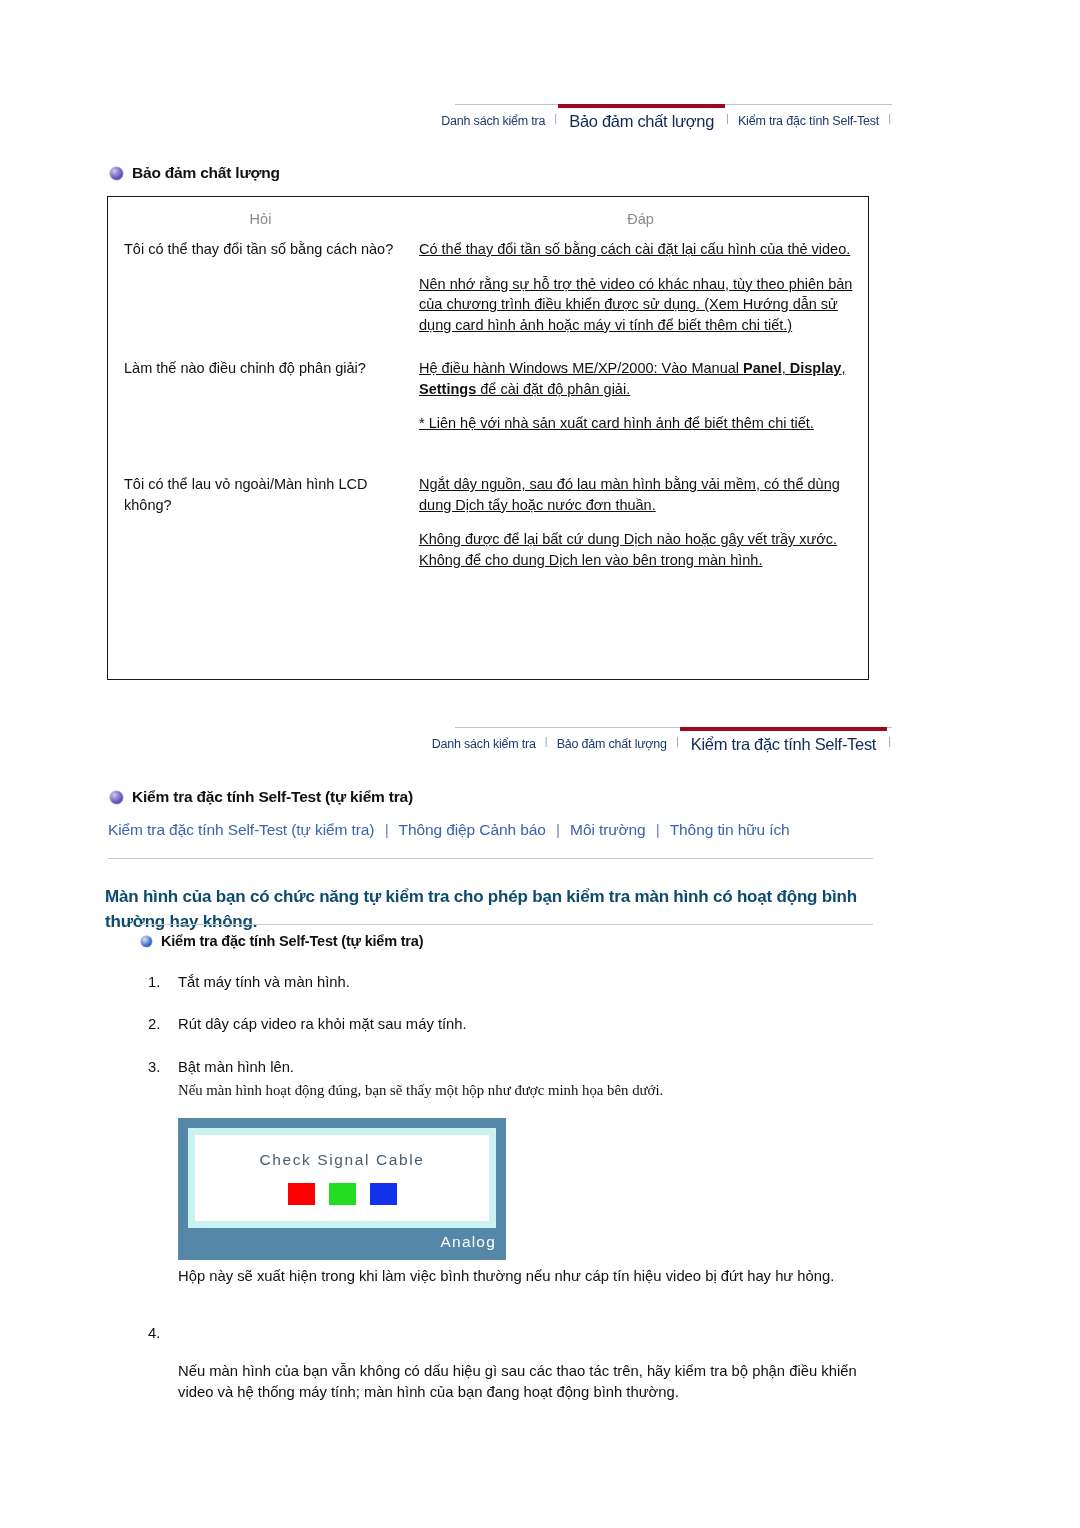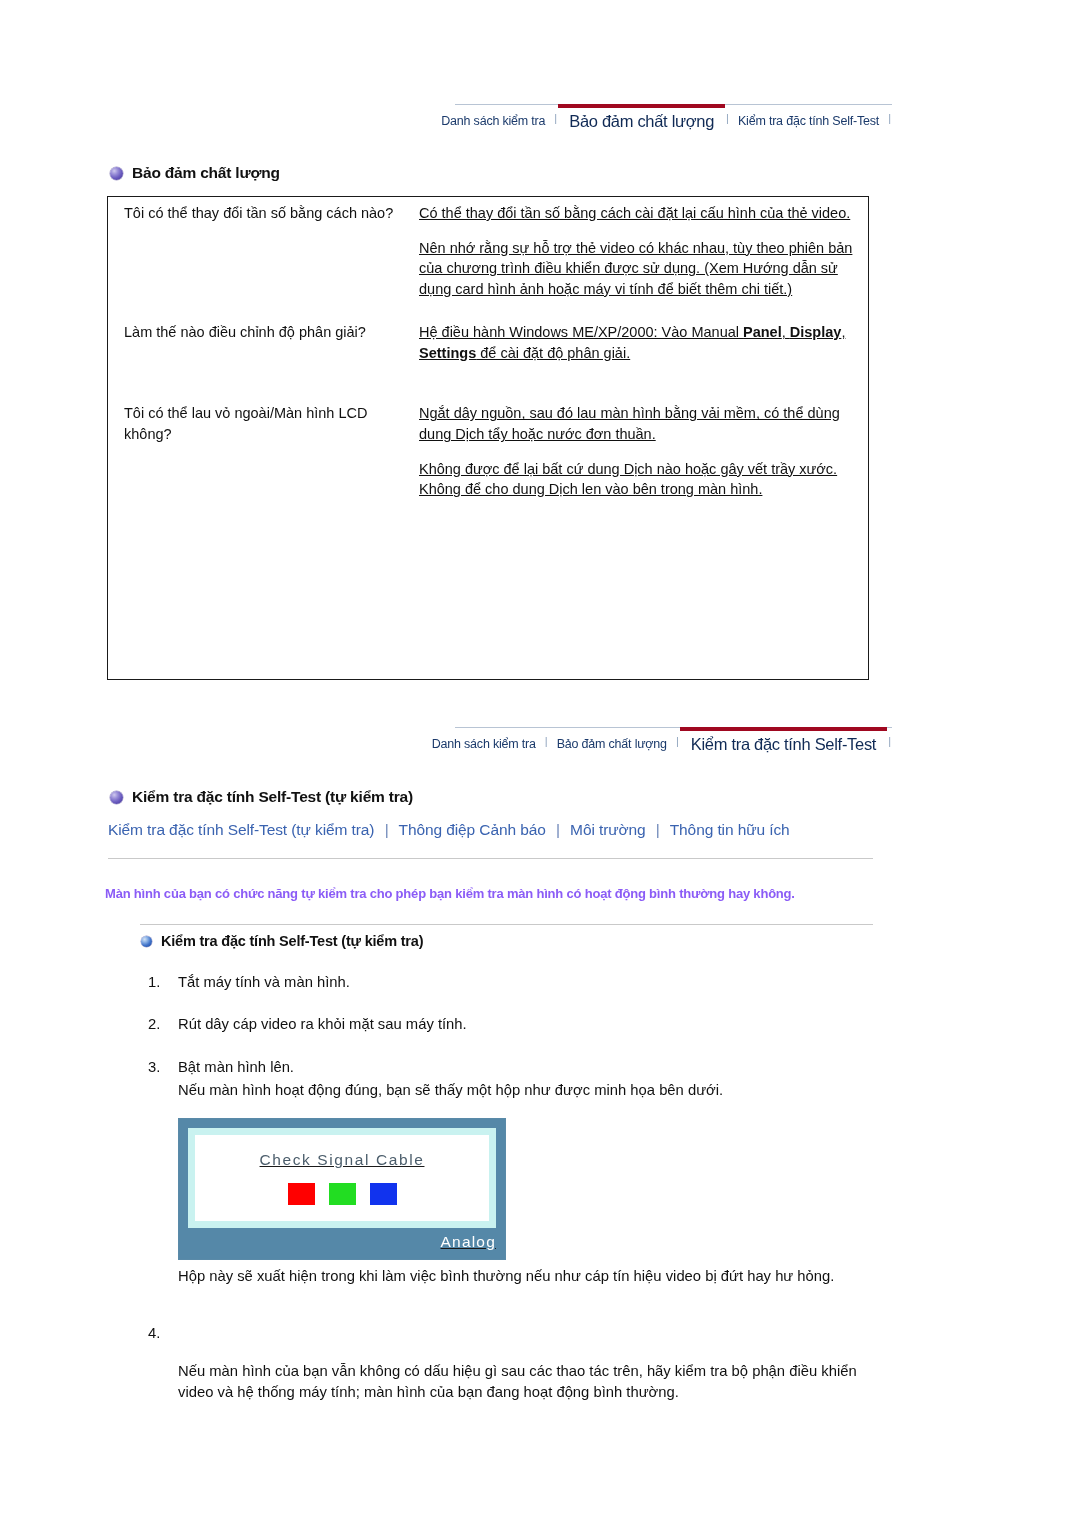--- a/index.html
+++ b/index.html
@@ -124,24 +124,24 @@
     letter-spacing: -0.1px;
   }
   .subnav .pipe { color: #6d86b8; padding: 0 6px; }
   .hr {
     position: absolute;
     height: 1px;
     background: #c9c9c9;
   }
   .intro {
     position: absolute;
-    font-size: 13px;
+    font-size: 17px;
     font-weight: bold;
     line-height: 1.45;
-    color: #8b5cf6;
+    color: #0c4a6e;
     letter-spacing: -0.2px;
   }
   .olist { position: absolute; }
   .oli {
     display: flex;
     font-size: 14.8px;
     line-height: 1.45;
     color: #111;
     margin-bottom: 21px;
   }
@@ -152,21 +152,20 @@
     line-height: 1.45;
     color: #111;
   }
 
   
   .selftest {
     position: absolute;
     background: #5588a8;
     padding: 9px 9px 0 9px;
     border: 1px solid #5a8aa8;
-    text-decoration: underline;
   }
   .st-screen {
     background: #ffffff;
     border: 7px solid #c9f2f0;
     height: 100px;
     display: flex;
     flex-direction: column;
     align-items: center;
     justify-content: center;
   }
@@ -206,33 +205,38 @@
   </div>
 </div>
 
 <div class="sec-head" style="left:110px; top:164px;">
   <span class="sphere"></span>
   <span class="sec-title">Bảo đảm chất lượng</span>
 </div>
 
 <div class="faq-table" style="left:107px; top:196px; width:762px; height:484px;">
 
+  <div class="faq-head">
+    <div class="col colq">Hỏi</div>
+    <div class="col cola">Đáp</div>
+  </div>
 
   <div class="faq-row" style="margin-top:6px;">
     <div class="q colq">Tôi có thể thay đổi tần số bằng cách nào?</div>
     <div class="a cola">
       <p>Có thể thay đổi tần số bằng cách cài đặt lại cấu hình của thẻ video.</p>
       <p>Nên nhớ rằng sự hỗ trợ thẻ video có khác nhau, tùy theo phiên bản của chương trình điều khiển được sử dụng. (Xem Hướng dẫn sử dụng card hình ảnh hoặc máy vi tính để biết thêm chi tiết.)</p>
     </div>
   </div>
 
   <div class="faq-row" style="margin-top:23px;">
     <div class="q colq">Làm thế nào điều chỉnh độ phân giải?</div>
     <div class="a cola">
       <p><span>Hệ điều hành Windows ME/XP/2000: Vào Manual </span><b>Panel</b><span>, </span><b>Display</b><span>, </span><b>Settings</b><span> để cài đặt độ phân giải.</span></p>
+      <p>* Liên hệ với nhà sản xuất card hình ảnh để biết thêm chi tiết.</p>
     </div>
   </div>
 
 
   <div class="faq-row" style="margin-top:40px;">
     <div class="q colq">Tôi có thể lau vỏ ngoài/Màn hình LCD không?</div>
     <div class="a cola">
       <p>Ngắt dây nguồn, sau đó lau màn hình bằng vải mềm, có thể dùng dung Dịch tẩy hoặc nước đơn thuần.</p>
       <p>Không được để lại bất cứ dung Dịch nào hoặc gây vết trầy xước. Không để cho dung Dịch len vào bên trong màn hình.</p>
     </div>
@@ -290,21 +294,21 @@
   <div class="oli">
     <span class="num">2.</span>
     <span>Rút dây cáp video ra khỏi mặt sau máy tính.</span>
   </div>
   <div class="oli">
     <span class="num">3.</span>
     <span>Bật màn hình lên.</span>
   </div>
 </div>
 
-<div class="para" style="left:178px; top:1080px; width:700px;">Nếu màn hình hoạt động đúng, bạn sẽ thấy một hộp như được minh họa bên dưới.</div>
+<div class="para" style="left:178px; top:1080px; width:700px;font-family:Liberation Serif, serif;">Nếu màn hình hoạt động đúng, bạn sẽ thấy một hộp như được minh họa bên dưới.</div>
 
 <div class="selftest" style="left:178px; top:1118px; width:328px;">
   <div class="st-screen">
     <div class="st-text">Check Signal Cable</div>
     <div class="st-swatches">
       <span class="st-sw" style="background:#ff0000;"></span>
       <span class="st-sw" style="background:#22dd22;"></span>
       <span class="st-sw" style="background:#1133ee;"></span>
     </div>
   </div>

